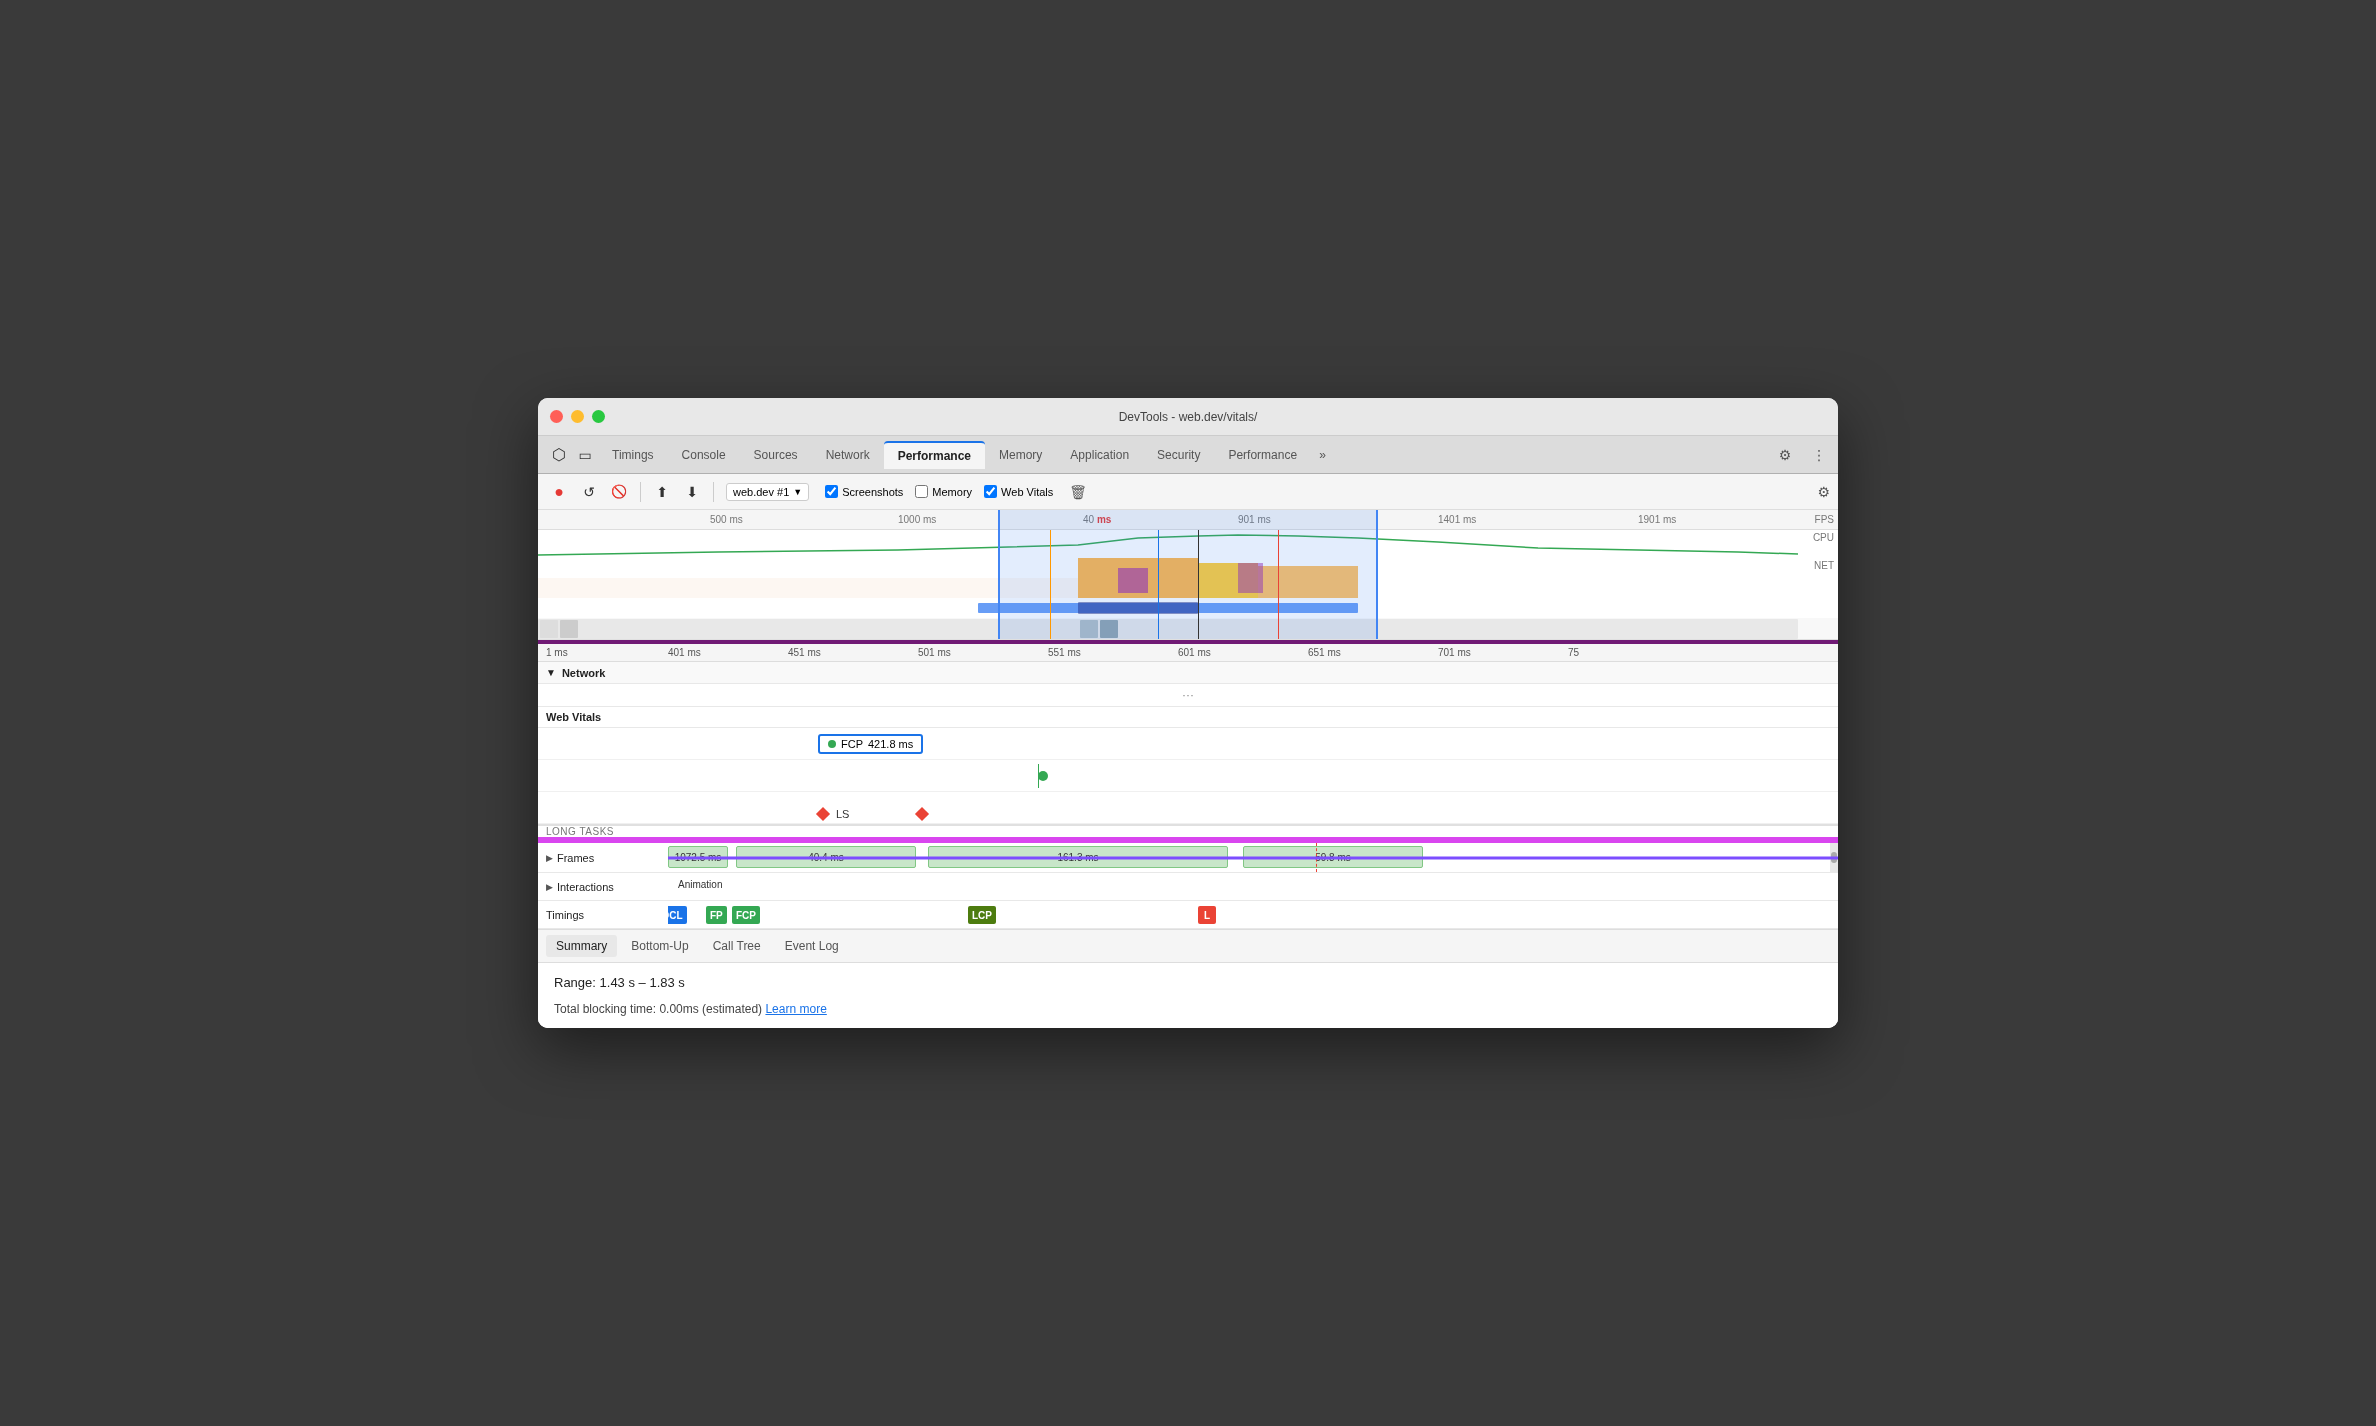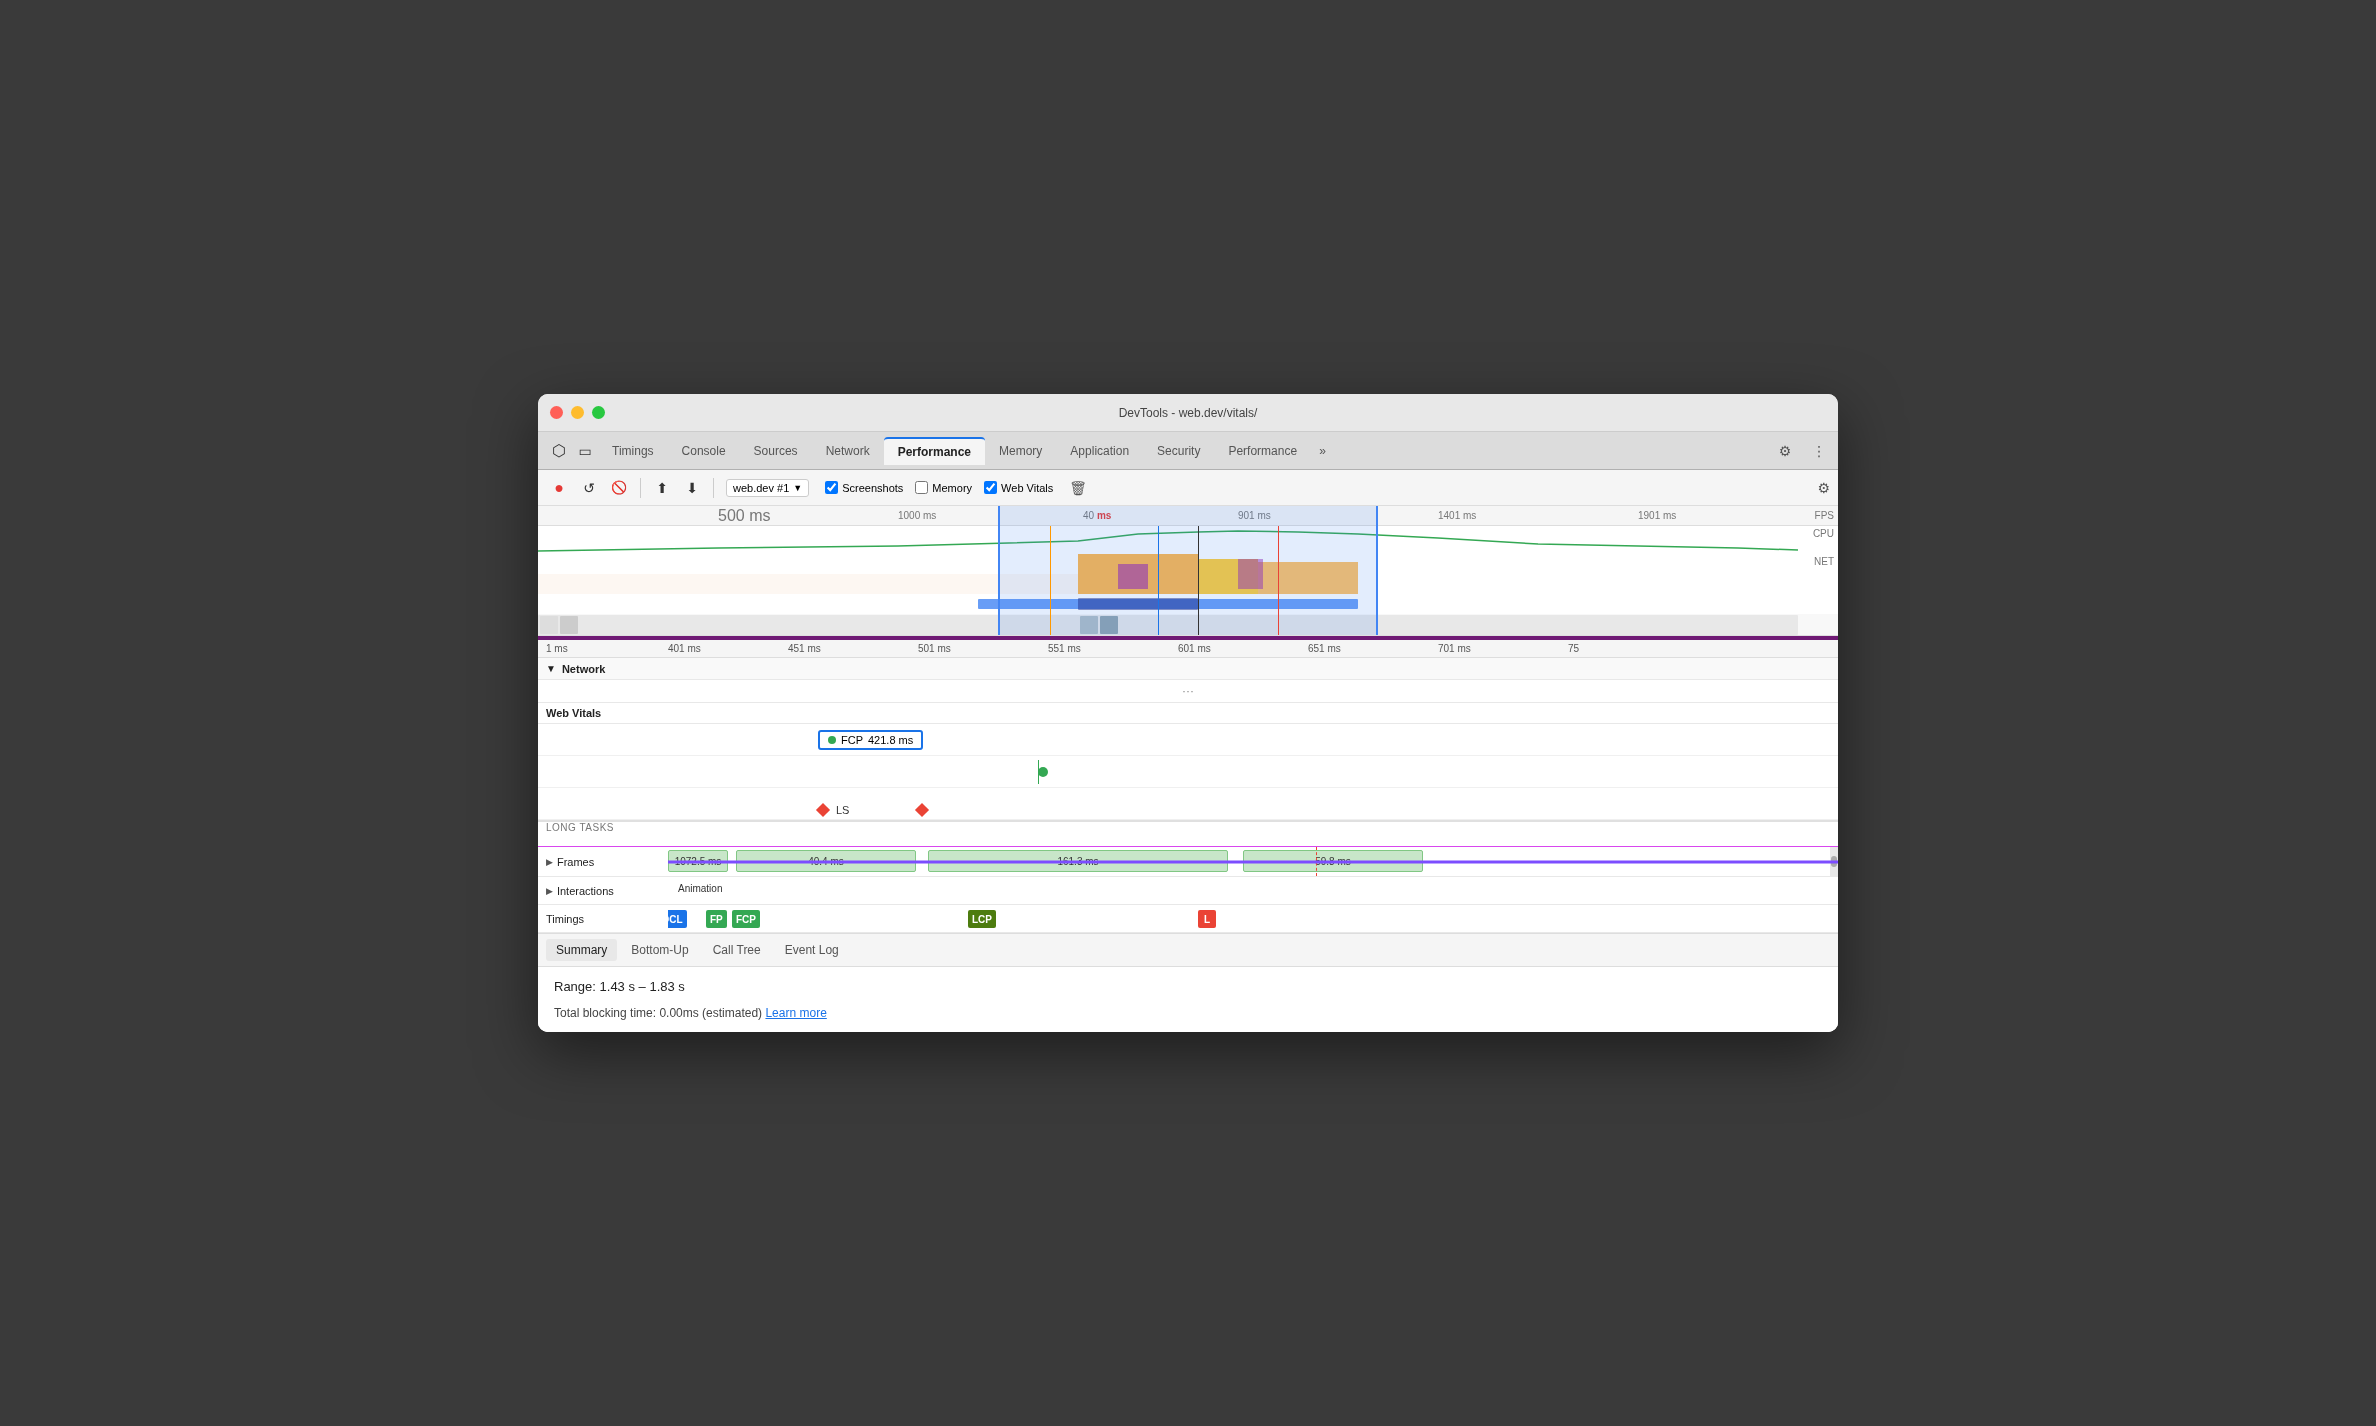--- a/index.html
+++ b/index.html
@@ -248,25 +248,25 @@
     }
     .lcp-dot {
       position: absolute;
       left: 500px;
       width: 10px;
       height: 10px;
       border-radius: 50%;
       background: #34a853;
     }
     .long-tasks-section {
-      height: 26px;
-      display: flex;
-      align-items: flex-start;
+      height: 18px;
+      display: flex;
+      align-items: flex-end;
       padding: 0 8px;
-      border-bottom: 1px solid #d946ef;
+      border-bottom: 6px solid #d946ef;
       border-top: 1px solid #e0e0e0;
     }
     
     .frames-row {
       height: 30px;
       display: flex;
       align-items: center;
       border-bottom: 1px solid #e8e8e8;
       position: relative;
       background: #fff;
@@ -447,21 +447,21 @@
       </label>
       <span class="trash-btn">🗑</span>
     </div>
     <span class="settings-btn">⚙</span>
   </div>
 
   <div class="timeline-container">
     <div class="timeline-overview">
 
       <div style="position:absolute;top:0;left:0;right:0;height:20px;background:#f5f5f5;border-bottom:1px solid #ddd;display:flex;align-items:center;">
-        <span style="position:absolute;left:180px;font-size:16px;color:#777;">500 ms</span>
+        <span style="position:absolute;left:172px;font-size:10px;color:#777;">500 ms</span>
         <span style="position:absolute;left:360px;font-size:10px;color:#777;">1000 ms</span>
         <span style="position:absolute;left:545px;font-size:10px;color:#777;">40<span style="color:#e53935;font-weight:600;"> ms</span></span>
         <span style="position:absolute;left:700px;font-size:10px;color:#777;">901 ms</span>
         <span style="position:absolute;left:900px;font-size:10px;color:#777;">1401 ms</span>
         <span style="position:absolute;left:1100px;font-size:10px;color:#777;">1901 ms</span>
         <span style="position:absolute;right:4px;font-size:10px;color:#777;">FPS</span>
       </div>
 
       <div style="position:absolute;top:20px;left:0;right:0;height:28px;">
 

